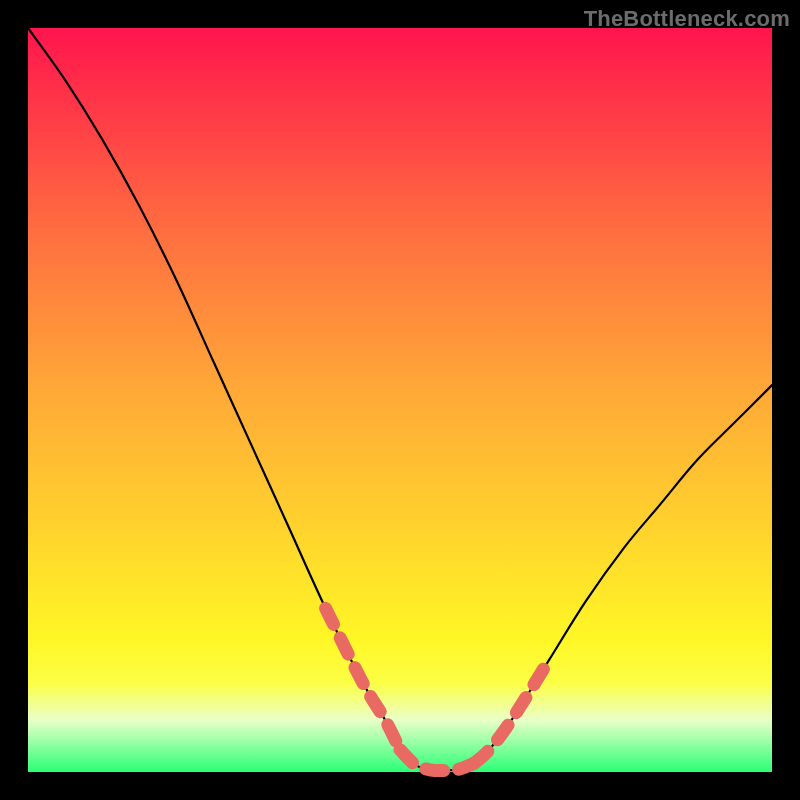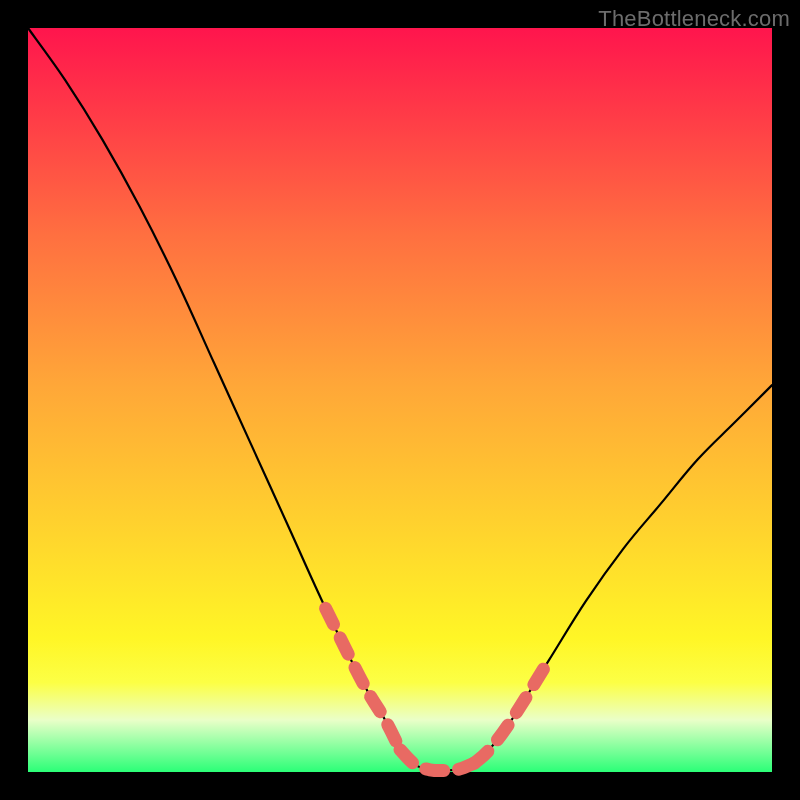--- a/index.html
+++ b/index.html
@@ -27,21 +27,21 @@
       #fcff45 88%,
       #eaffc8 93%,
       #2bff77 100%);
   }
   .watermark {
     position: absolute;
     top: 6px;
     right: 10px;
     color: #6c6c6c;
     font-size: 22px;
-    font-weight: 400;
+    font-weight: 700;
     letter-spacing: 0.2px;
     user-select: none;
   }
   svg.chart {
     position: absolute;
     left: 28px;
     top: 28px;
     width: 744px;
     height: 744px;
     overflow: visible;

